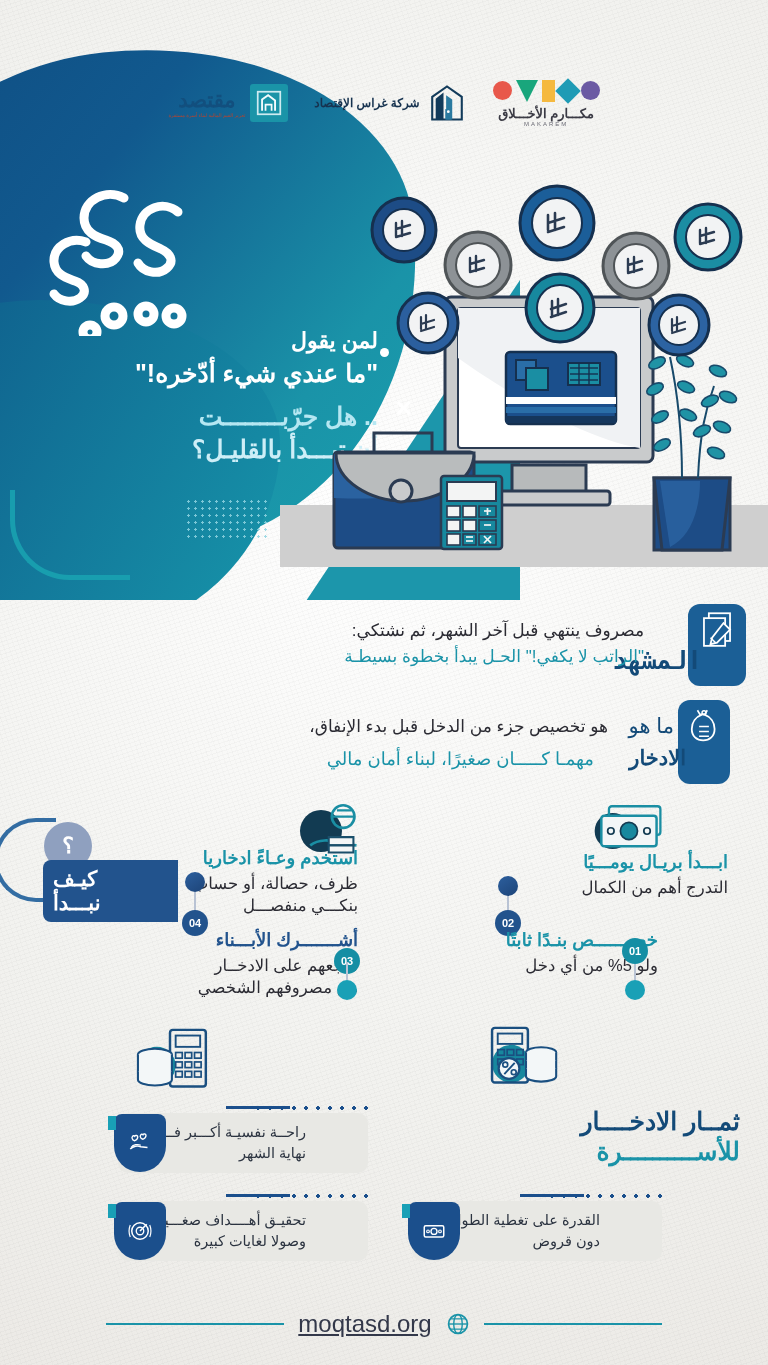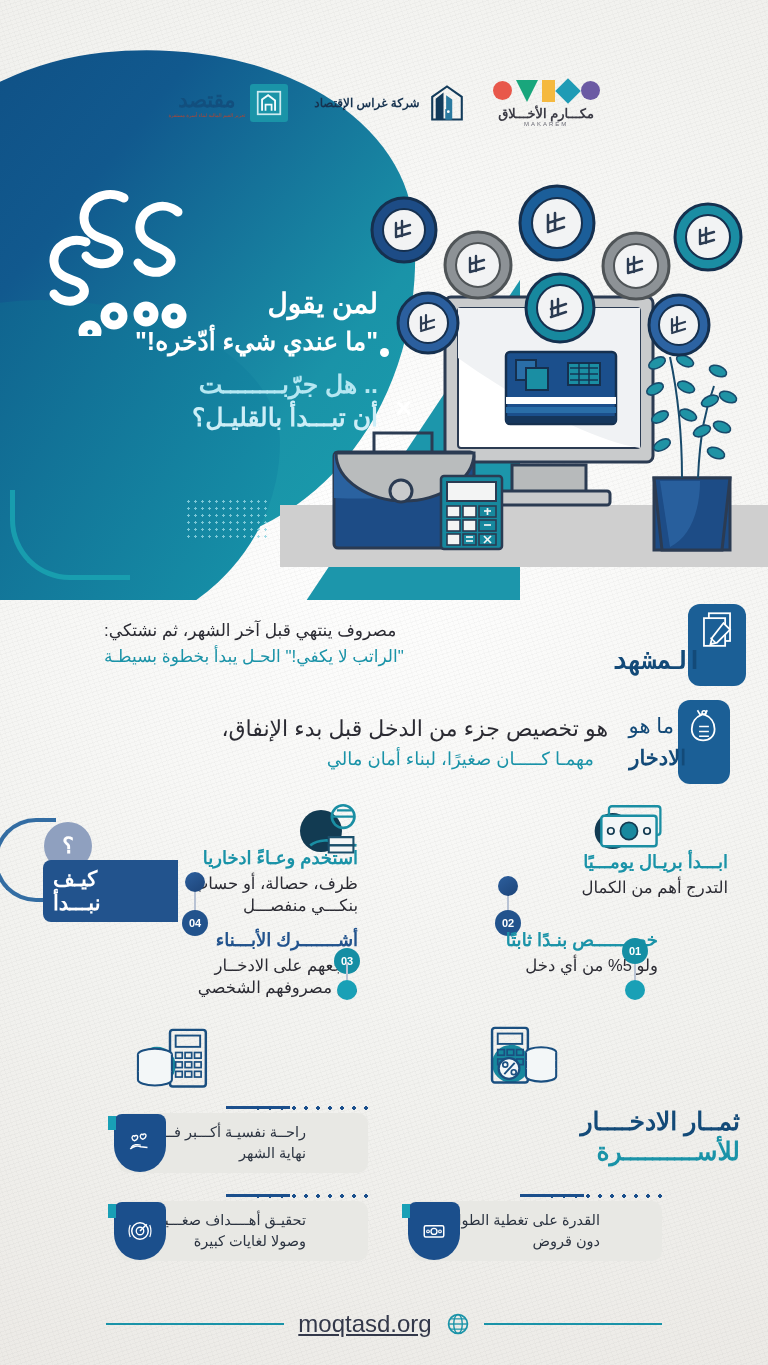--- a/index.html
+++ b/index.html
@@ -45,21 +45,21 @@
     opacity:.98;
   }
   
   .bubble-logo{ position:absolute; left:28px; top:168px; width:200px; height:168px; }
   
   .headline{
     position:absolute; right:390px; top:286px; width:350px;
     text-align:right; direction:rtl; color:#fff;
     font-weight:bold; line-height:1.32;
   }
-  .hl1{ font-size:28px; letter-spacing:.3px; }
+  .hl1{ font-size:22px; letter-spacing:.3px;margin-top:40px; }
   .hl2{ font-size:25px; margin-top:2px; }
   .hl3{ font-size:25px; color:#b5e7f2; margin-top:10px; }
   .hl4{ font-size:25px; color:#cdeef7; }
   .x-mark{
     position:absolute; right:355px; top:396px; color:#fff; font-size:22px; font-weight:bold;
   }
   .dot-white{ position:absolute; left:380px; top:348px; width:9px;height:9px;border-radius:50%;background:#fff; }
   .dot-grid{
     position:absolute; left:185px; top:498px; width:82px; height:40px;
     background-image:radial-gradient(#8fd3e0 1.1px, transparent 1.2px);
@@ -99,36 +99,36 @@
     position:absolute; right:22px; top:0;
     width:58px; height:82px; background:#1b5f96;
     border-radius:12px 12px 12px 12px;
     display:flex; align-items:flex-start; justify-content:center; padding-top:6px;
   }
   .mashhad-label{
     position:absolute; right:66px; top:42px;
     font-size:25px; font-weight:bold; color:#134a78; direction:rtl;font-family:Liberation Mono, monospace;
   }
   .mashhad-body{
-    position:absolute; right:104px; top:14px; width:560px; text-align:left; direction:rtl;
+    position:absolute; right:124px; top:14px; width:560px; text-align:right; direction:rtl;
     line-height:1.55;
   }
   .mashhad-l1{ font-size:17px; color:#2b2b33; }
   .mashhad-l2{ font-size:17px; color:#1a93a8; }
 
   
   .sec-what{ position:absolute; right:0; top:700px; width:768px; height:100px; }
   .badge-what{
     position:absolute; right:38px; top:0; width:52px; height:84px;
     background:#1b5f96; border-radius:12px;
     display:flex; align-items:flex-start; justify-content:center; padding-top:7px;
   }
   .what-kw{ position:absolute; right:94px; top:14px; font-size:21px; font-weight:normal; color:#134a78; direction:rtl; }
   .what-kw2{ position:absolute; right:82px; top:46px; font-size:21px; font-weight:bold; color:#134a78; direction:rtl; }
-  .what-l1{ position:absolute; right:160px; top:16px; font-size:22px; color:#2b2b33; direction:rtl; text-align:right; width:500px; }
+  .what-l1{ position:absolute; right:160px; top:16px; font-size:17px; color:#2b2b33; direction:rtl; text-align:right; width:500px; }
   .what-l2{ position:absolute; right:174px; top:48px; font-size:18px; color:#1a93a8; direction:rtl; text-align:right; width:470px; }
 
   
   .sec-how{ position:absolute; left:0; top:800px; width:768px; height:300px; }
   .how-badge{
     position:absolute; right:590px; top:60px; width:135px; height:62px;
     background:#22538d; border-radius:8px 0 0 8px;
     display:flex; flex-direction:column; align-items:flex-end; justify-content:center;
     padding-left:10px; padding-right:14px;
   }

